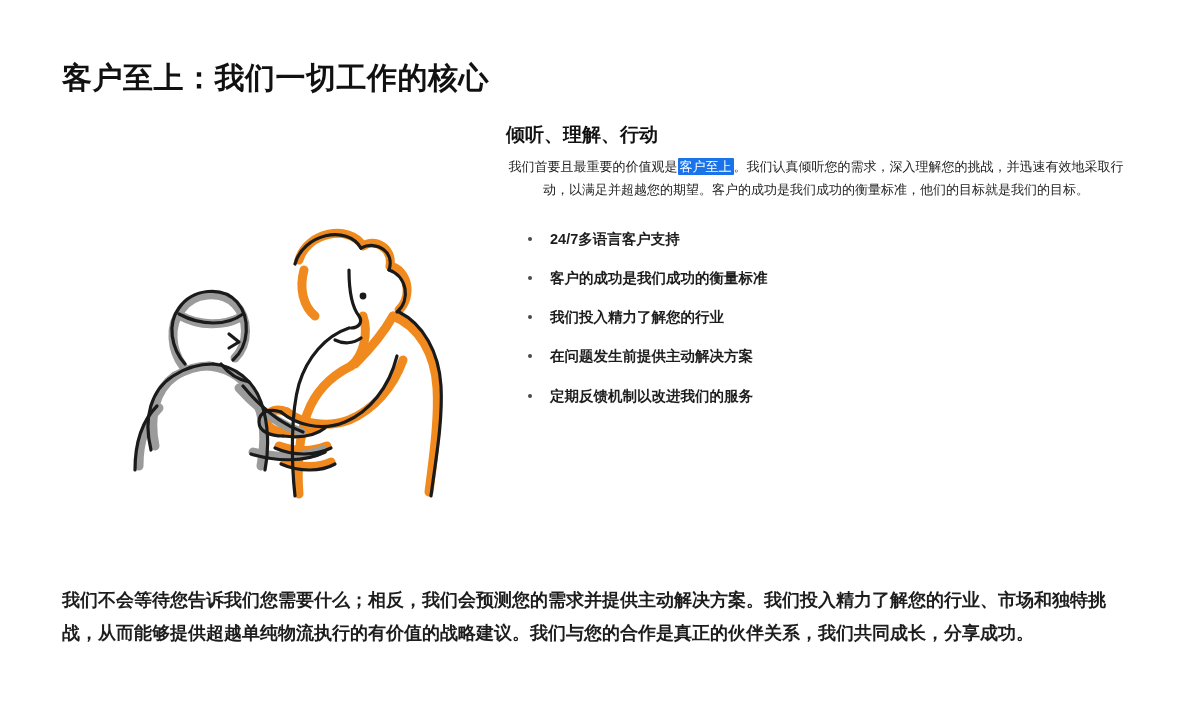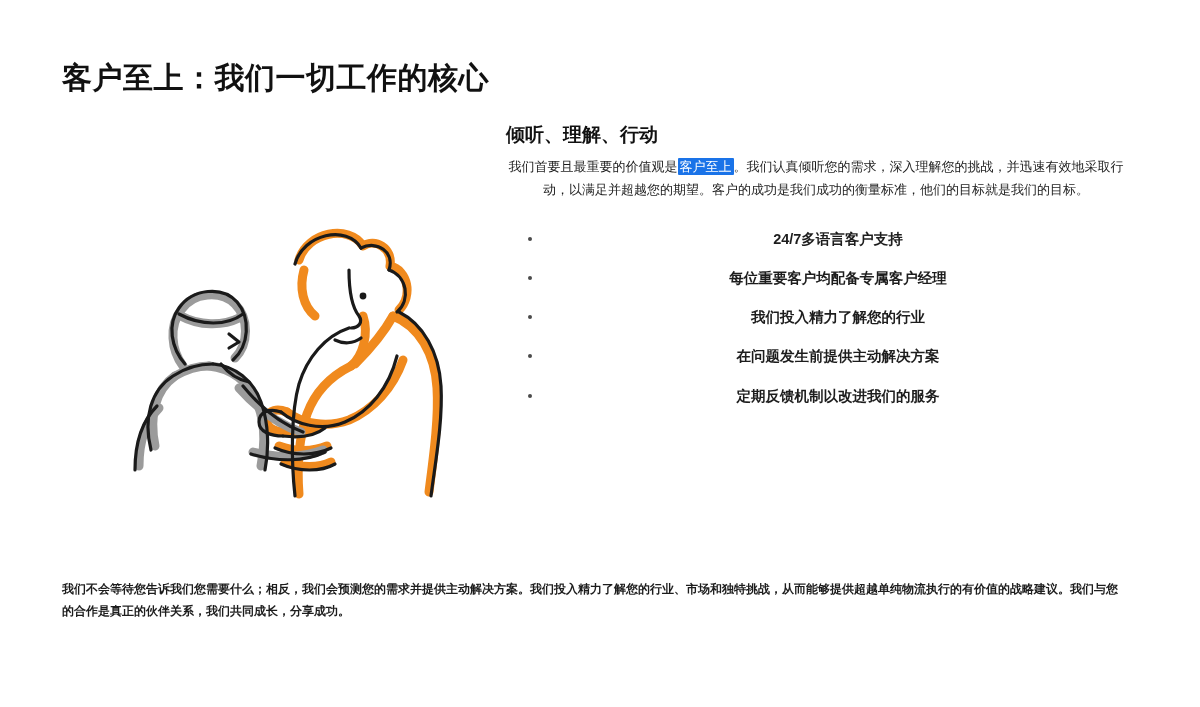--- a/index.html
+++ b/index.html
@@ -66,21 +66,20 @@
   .hl {
     background: #1a73e8;
     color: #ffffff;
     padding: 1px 2px;
     border-radius: 1px;
   }
   ul.bullets {
     margin: 26px 0 1px 0;
     padding: 0 0 0 22px;
     list-style: none;
-    text-align: center;
   }
   ul.bullets li {
     position: relative;
     font-size: 14.5px;
     font-weight: bold;
     color: #1d1d1d;
     line-height: 1.6;
     margin-bottom: 16px;
     padding-left: 22px;
   }
@@ -92,21 +91,21 @@
     width: 4px;
     height: 4px;
     border-radius: 50%;
     background: #4a4a4a;
   }
   .footer-para {
     position: absolute;
     left: 62px;
     top: 566px;
     width: 1062px;
-    font-size: 12px;
+    font-size: 18px;
     font-weight: bold;
     line-height: 1.84;
     color: #1d1d1d;
   }
 </style>
 </head>
 <body>
 
 <div class="page">
 
@@ -173,21 +172,21 @@
   </div>
 
   <div class="content-col">
     <h2 class="section-heading">倾听、理解、行动</h2>
 
     <p class="para"><span>我们首要且最重要的价值观是</span><span class="hl">客户至上</span><span>。我们认真倾听您的需求，深入理解您的挑战，并迅速有效地采取行动，以满足并超越您的期望。客户的成功是我们成功的衡量标准，他们的目标就是我们的目标。</span></p>
 
 
     <ul class="bullets">
       <li>24/7多语言客户支持</li>
-      <li>每位重要客户均配备专属客户经理</li>
+      <li>客户的成功是我们成功的衡量标准</li>
       <li>我们投入精力了解您的行业</li>
       <li>在问题发生前提供主动解决方案</li>
       <li>定期反馈机制以改进我们的服务</li>
     </ul>
   </div>
 
   <p class="footer-para">我们不会等待您告诉我们您需要什么；相反，我们会预测您的需求并提供主动解决方案。我们投入精力了解您的行业、市场和独特挑战，从而能够提供超越单纯物流执行的有价值的战略建议。我们与您的合作是真正的伙伴关系，我们共同成长，分享成功。</p>
 
 </div>
 

